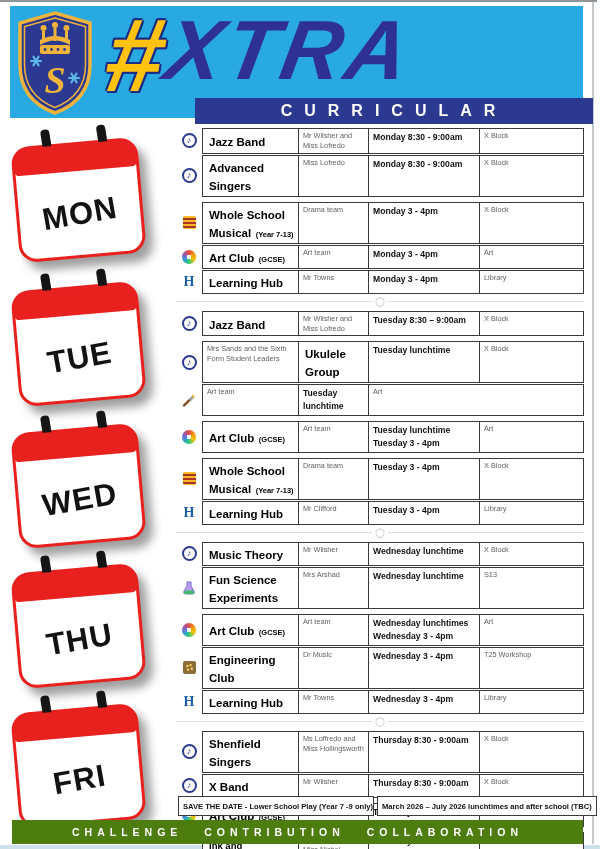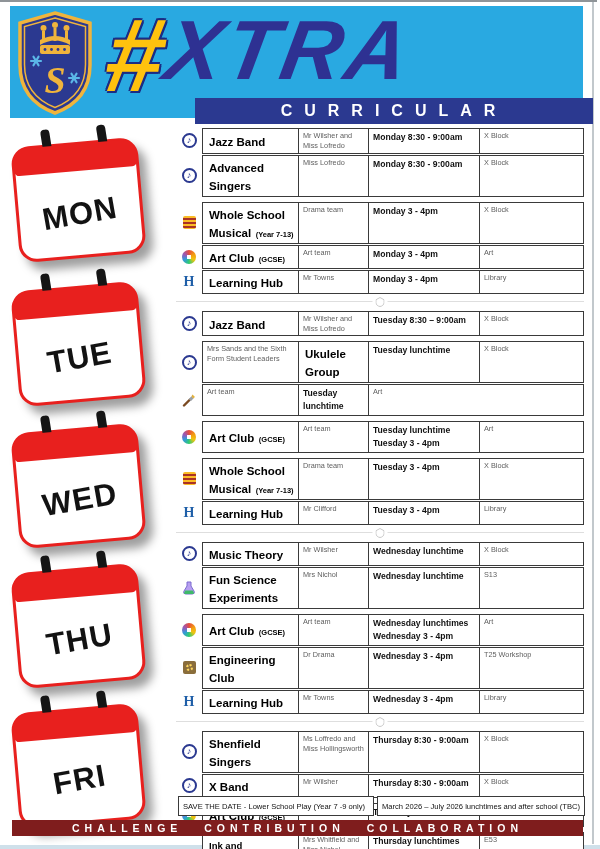--- a/index.html
+++ b/index.html
@@ -51,24 +51,24 @@
   .time-cell{font-size:8.6px;font-weight:bold;color:#111;line-height:1.5;}
   .loc-cell{font-size:7.3px;color:#5f5f5f;}
 
   .sep{position:relative;height:11px;margin:3px 0 3px;}
   .sep::before{content:'';position:absolute;left:0;right:0;top:4px;border-top:1px solid #dedede;}
   .sep-glyph{position:absolute;left:50%;top:0;transform:translateX(-50%);background:#fff;padding:0 3px;line-height:0;}
 
   
   .save-row{position:absolute;left:178px;top:796px;width:404px;height:20px;display:flex;}
   .save-box{border:1.3px solid #3a3a3a;background:#fff;display:flex;align-items:center;padding:0 4px;
-        font-size:7.6px;font-weight:normal;color:#111;white-space:nowrap;}
+        font-size:7.6px;font-weight:bold;color:#111;white-space:nowrap;}
   .save-box.left{width:196px;flex:none;}
   .save-box.right{flex:1;margin-left:3px;}
-  .footer-banner{position:absolute;left:12px;top:820px;width:571px;height:16px;background:#7f1d1d;
+  .footer-banner{position:absolute;left:12px;top:820px;width:571px;height:24px;background:#4d7c0f;
         display:flex;align-items:center;justify-content:center;}
   .footer-banner span{color:#fff;font-weight:bold;font-size:10.5px;letter-spacing:5px;word-spacing:14px;white-space:nowrap;}
 
   
   .ic{display:inline-flex;align-items:center;justify-content:center;line-height:0;}
   .i-music{width:15px;height:15px;border-radius:50%;background:#fff;border:2px solid #2b3990;color:#2b3990;
         font-size:9px;font-weight:bold;line-height:11px;text-align:center;}
   .i-poster{width:13px;height:13px;border-radius:2px;background:#a93226;
         background-image:repeating-linear-gradient(180deg,rgba(255,196,37,.95) 0 2px,rgba(169,50,38,0) 2px 4px);}
   .i-palette{width:14px;height:14px;border-radius:50%;
@@ -385,21 +385,21 @@
             <div class="icon-cell">
               <svg width="14" height="14" viewBox="0 0 14 14">
                 <path d="M5 1h4v4l3.2 5.4A2 2 0 0 1 10.4 13H3.6a2 2 0 0 1-1.8-2.6L5 5z" fill="#b79ff0" stroke="#7b6bd0" stroke-width="1"></path>
                 <path d="M3.2 9.5h7.6l1 1.9a1.3 1.3 0 0 1-1.4 1.6H3.6a1.3 1.3 0 0 1-1.4-1.6z" fill="#3fb96a"></path>
               </svg>
             </div>
             <div class="row-box">
               <div class="cell name-cell">
                 <div><span class="nm">Fun Science Experiments</span></div>
               </div>
-              <div class="cell staff-cell">Mrs Nichol</div>
+              <div class="cell staff-cell">Mrs Arshad</div>
               <div class="cell time-cell">
                 <div>Wednesday lunchtime</div>
               </div>
               <div class="cell loc-cell">S13</div>
             </div>
           </div>
         </div>
         <div class="group">
           <div class="row">
             <div class="icon-cell">
@@ -420,21 +420,21 @@
           <div class="row">
             <div class="icon-cell">
               <span class="ic i-gear">
                 <i></i>
               </span>
             </div>
             <div class="row-box">
               <div class="cell name-cell">
                 <div><span class="nm">Engineering Club</span></div>
               </div>
-              <div class="cell staff-cell">Dr Drama</div>
+              <div class="cell staff-cell">Dr Music</div>
               <div class="cell time-cell">
                 <div>Wednesday 3 - 4pm</div>
               </div>
               <div class="cell loc-cell">T25 Workshop</div>
             </div>
           </div>
           <div class="row">
             <div class="icon-cell">
               <span class="ic i-hub">H</span>
             </div>

